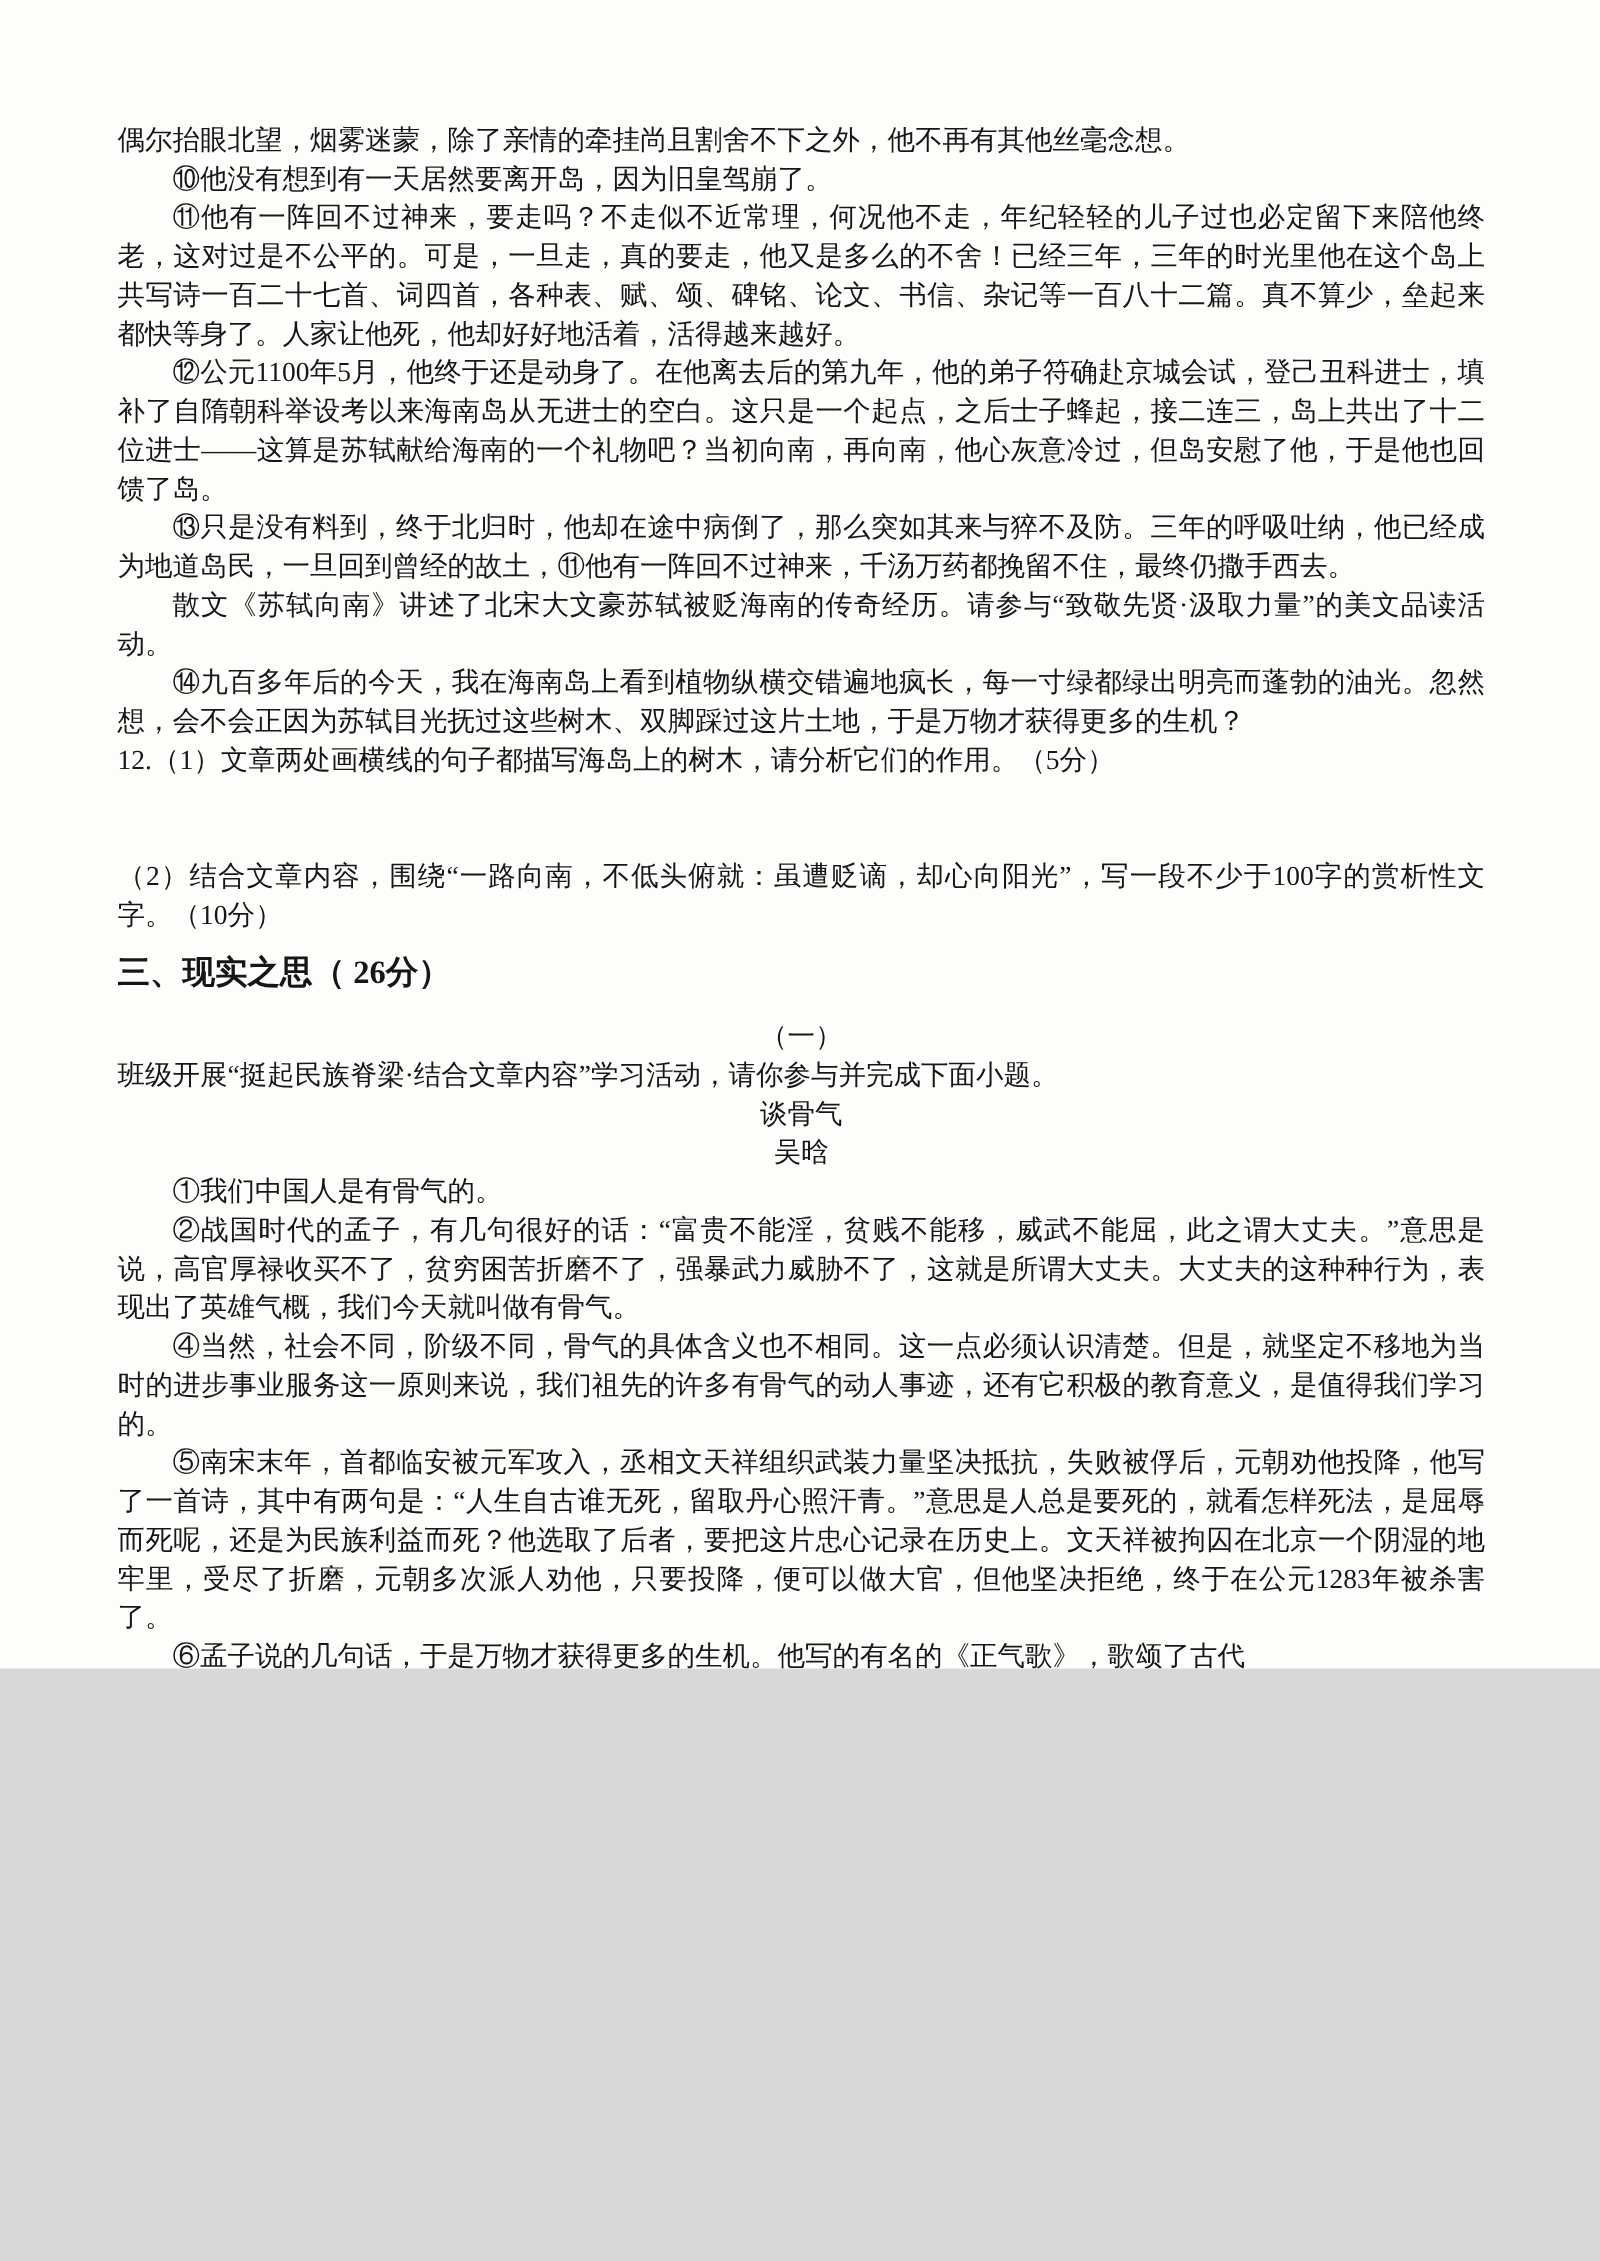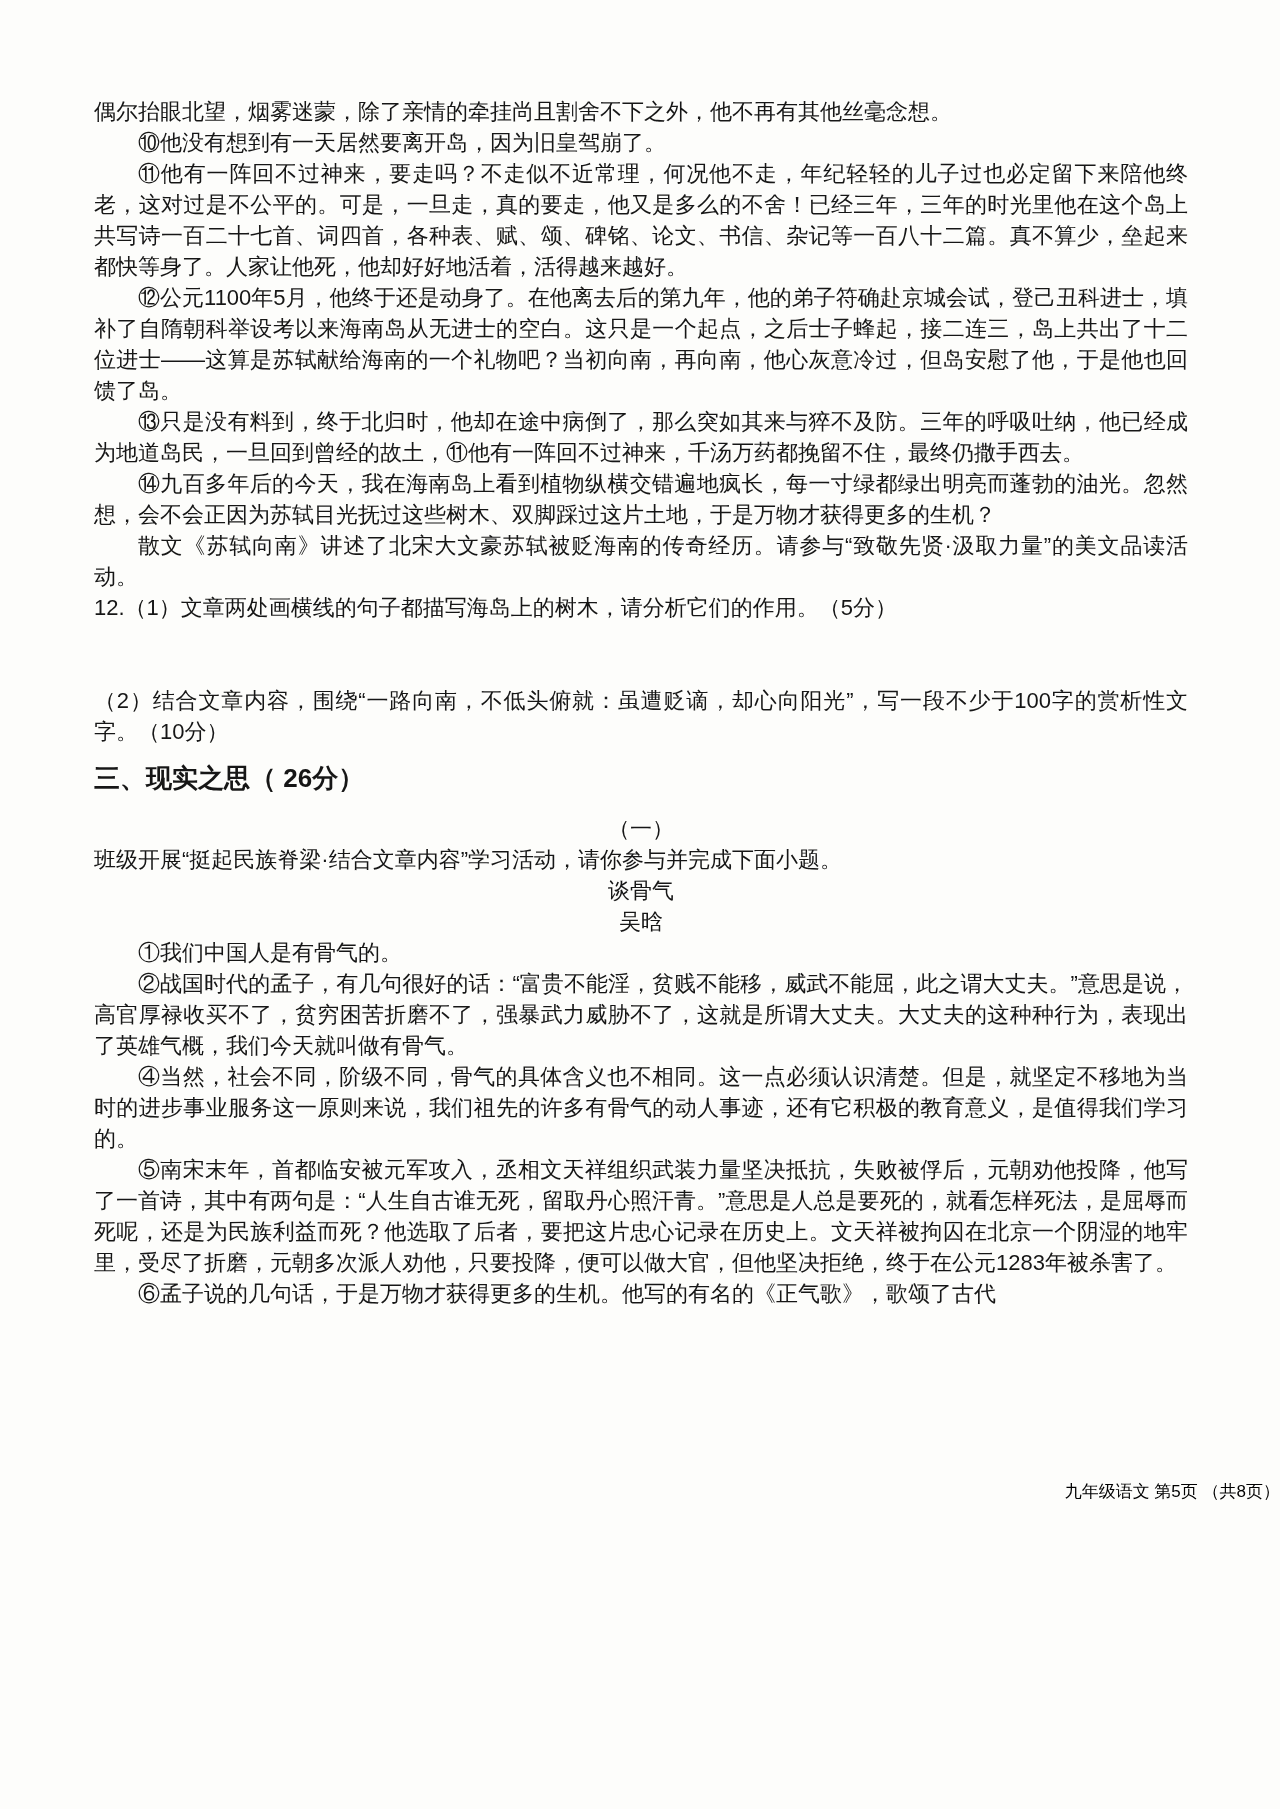--- a/index.html
+++ b/index.html
@@ -1,22 +1,22 @@
 <!DOCTYPE html>
 <html><head>
 <meta charset="utf-8">
 <style>
   * { margin:0; padding:0; box-sizing:border-box; }
   html, body { background:#d8d8d8; }
   .page {
-    width:1280px; height:1809px;
+    width:1280px; height:1335px;
     background:#fdfdfb;
     position:relative;
     margin:0 auto;
-    font-family:Liberation Sans, sans-serif;
+    font-family:Liberation Serif, serif;
     color:#161616;
     overflow:hidden;
   }
   .content {
     position:absolute;
     left:94px; top:96px;
     width:1094px;
     font-size:22px;
     line-height:31px;
     text-align:justify;
@@ -44,22 +44,22 @@
 <body>
 
 <div class="page">
   <div class="content">
 
     <p>偶尔抬眼北望，烟雾迷蒙，除了亲情的牵挂尚且割舍不下之外，他不再有其他丝毫念想。</p>
     <p class="indent">⑩他没有想到有一天居然要离开岛，因为旧皇驾崩了。</p>
     <p class="indent">⑪他有一阵回不过神来，要走吗？不走似不近常理，何况他不走，年纪轻轻的儿子过也必定留下来陪他终老，这对过是不公平的。可是，一旦走，真的要走，他又是多么的不舍！已经三年，三年的时光里他在这个岛上共写诗一百二十七首、词四首，各种表、赋、颂、碑铭、论文、书信、杂记等一百八十二篇。真不算少，垒起来都快等身了。人家让他死，他却好好地活着，活得越来越好。</p>
     <p class="indent">⑫公元1100年5月，他终于还是动身了。在他离去后的第九年，他的弟子符确赴京城会试，登己丑科进士，填补了自隋朝科举设考以来海南岛从无进士的空白。这只是一个起点，之后士子蜂起，接二连三，岛上共出了十二位进士——这算是苏轼献给海南的一个礼物吧？当初向南，再向南，他心灰意冷过，但岛安慰了他，于是他也回馈了岛。</p>
     <p class="indent">⑬只是没有料到，终于北归时，他却在途中病倒了，那么突如其来与猝不及防。三年的呼吸吐纳，他已经成为地道岛民，一旦回到曾经的故土，⑪他有一阵回不过神来，千汤万药都挽留不住，最终仍撒手西去。</p>
+    <p class="indent">散文《苏轼向南》讲述了北宋大文豪苏轼被贬海南的传奇经历。请参与“致敬先贤·汲取力量”的美文品读活动。</p>
     <p class="indent">⑭九百多年后的今天，我在海南岛上看到植物纵横交错遍地疯长，每一寸绿都绿出明亮而蓬勃的油光。忽然想，会不会正因为苏轼目光抚过这些树木、双脚踩过这片土地，于是万物才获得更多的生机？</p>
-    <p class="indent">散文《苏轼向南》讲述了北宋大文豪苏轼被贬海南的传奇经历。请参与“致敬先贤·汲取力量”的美文品读活动。</p>
 
     <p>12.（1）文章两处画横线的句子都描写海岛上的树木，请分析它们的作用。（5分）</p>
     <div class="answer-space"></div>
     <p>（2）结合文章内容，围绕“一路向南，不低头俯就：虽遭贬谪，却心向阳光”，写一段不少于100字的赏析性文字。（10分）</p>
 
     <h2 class="section-heading">三、现实之思（ 26分）</h2>
     <p class="center">（一）</p>
     <p>班级开展“挺起民族脊梁·结合文章内容”学习活动，请你参与并完成下面小题。</p>
     <p class="center">谈骨气</p>
     <p class="center">吴晗</p>

